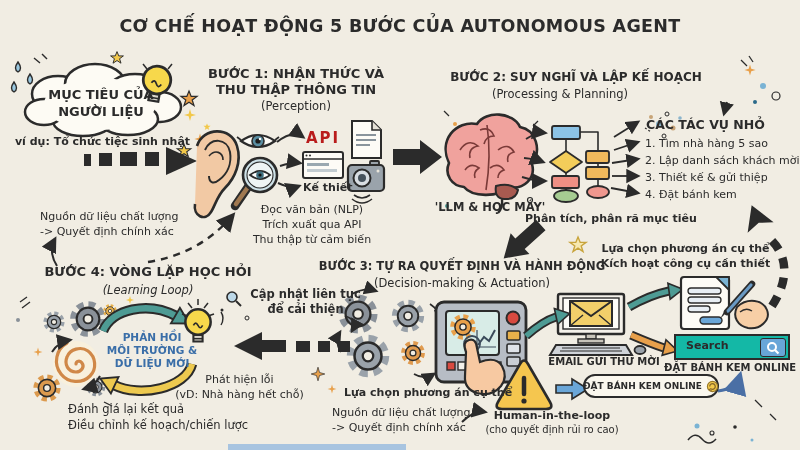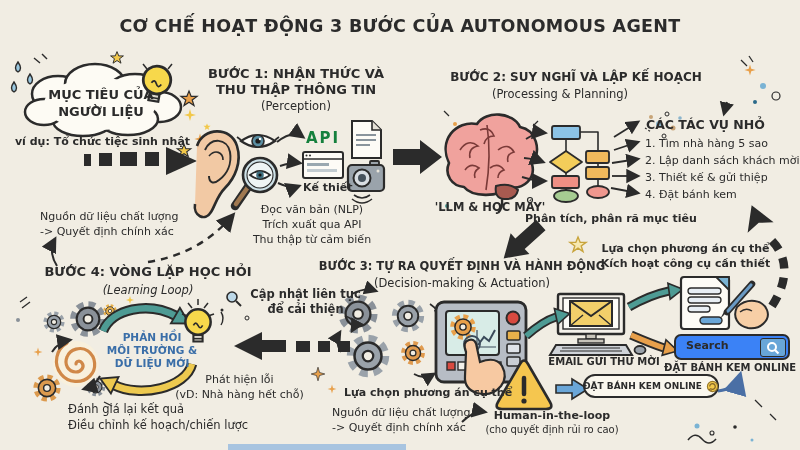--- a/index.html
+++ b/index.html
@@ -5,21 +5,21 @@
   html,body{margin:0;padding:0;}
   body{width:800px;height:450px;position:relative;background:#f1ede3;
        font-family:"DejaVu Sans",sans-serif;color:#2b2b2b;overflow:hidden;}
   svg.layer{position:absolute;left:0;top:0;z-index:1;}
   .t{position:absolute;z-index:2;}
   .c{text-align:center;}
   .b{font-weight:bold;}
   .nw{white-space:nowrap;}
   .pre{white-space:pre;}
   .searchbox{position:absolute;z-index:2;left:674px;top:334px;width:112px;height:22px;
-     border:2.2px solid #2b2b2b;border-radius:7px;background:#3b82f6;}
+     border:2.2px solid #2b2b2b;border-radius:0;background:#14b8a6;}
   .searchbox .stxt{position:absolute;left:10px;top:3px;font-size:11px;font-weight:600;}
   .searchbox .sbtn{position:absolute;right:2px;top:2px;width:24px;height:17px;border-radius:3px;
      background:#68a6d8;border:1.6px solid #2b2b2b;display:flex;align-items:center;justify-content:center;}
   .orderbtn{position:absolute;z-index:2;left:583px;top:374px;width:132px;height:20px;
      border:2.2px solid #2b2b2b;border-radius:12px;background:#faf7ee;
      display:flex;align-items:center;justify-content:center;gap:4px;}
   .orderbtn .olbl{font-size:9px;font-weight:bold;white-space:nowrap;}
 </style>
 </head>
 <body>
@@ -393,29 +393,29 @@
   <circle cx="752" cy="440" r="1.5" fill="#7ab3d4"></circle>
 </g>
 <g>
   <use href="#spark" transform="translate(318,374) scale(0.85)" fill="#e8a04b" stroke="#2b2b2b" stroke-width="0.8"></use>
   <use href="#spark" transform="translate(332,389) scale(0.55)" fill="#e8a04b"></use>
 </g>
 
 <rect x="228" y="444" width="178" height="6" fill="#a8c4e0"></rect>
 </svg>
 
-<div class="t c b nw" style="left:0;top:16px;width:800px;font-size:17.5px;letter-spacing:0.3px;">CƠ CHẾ HOẠT ĐỘNG 3 BƯỚC CỦA AUTONOMOUS AGENT</div>
+<div class="t c b nw" style="left:0;top:16px;width:800px;font-size:17.5px;letter-spacing:0.3px;">CƠ CHẾ HOẠT ĐỘNG 5 BƯỚC CỦA AUTONOMOUS AGENT</div>
 
 <div class="t c b pre" style="left:36px;top:86px;width:130px;font-size:13px;line-height:17px;">MỤC TIÊU CỦA
 NGƯỜI LIỆU</div>
 <div class="t c nw" style="left:5px;top:135px;width:195px;font-size:11px;font-weight:600;">ví dụ: Tổ chức tiệc sinh nhật</div>
 
 <div class="t c b" style="left:196px;top:66px;width:200px;font-size:13px;line-height:16px;">BƯỚC 1: NHẬN THỨC VÀ THU THẬP THÔNG TIN</div>
 <div class="t c nw" style="left:196px;top:99px;width:200px;font-size:11.5px;">(Perception)</div>
-<div class="t b nw" style="left:306px;top:129px;font-size:15px;letter-spacing:2px;color:#15803d;">API</div>
+<div class="t b nw" style="left:306px;top:129px;font-size:15px;letter-spacing:2px;color:#b91c1c;">API</div>
 <div class="t nw" style="left:303px;top:181px;font-size:11px;font-weight:600;">Kế thiết</div>
 <div class="t c nw" style="left:242px;top:203px;width:140px;font-size:11px;">Đọc văn bản (NLP)</div>
 <div class="t c nw" style="left:242px;top:218px;width:140px;font-size:11px;">Trích xuất qua API</div>
 <div class="t c nw" style="left:242px;top:233px;width:140px;font-size:11px;">Thu thập từ cảm biến</div>
 
 <div class="t c b nw" style="left:436px;top:70px;width:280px;font-size:12px;">BƯỚC 2: SUY NGHĨ VÀ LẬP KẾ HOẠCH</div>
 <div class="t c nw" style="left:420px;top:87px;width:280px;font-size:11.5px;">(Processing &amp; Planning)</div>
 <div class="t c b nw" style="left:430px;top:200px;width:120px;font-size:11.5px;">'LLM &amp; HỌC MÁY'</div>
 <div class="t c nw" style="left:525px;top:212px;width:160px;font-size:11px;font-weight:600;">Phân tích, phân rã mục tiêu</div>
 <div class="t b nw" style="left:646px;top:117px;font-size:12.5px;">CÁC TÁC VỤ NHỎ</div>

